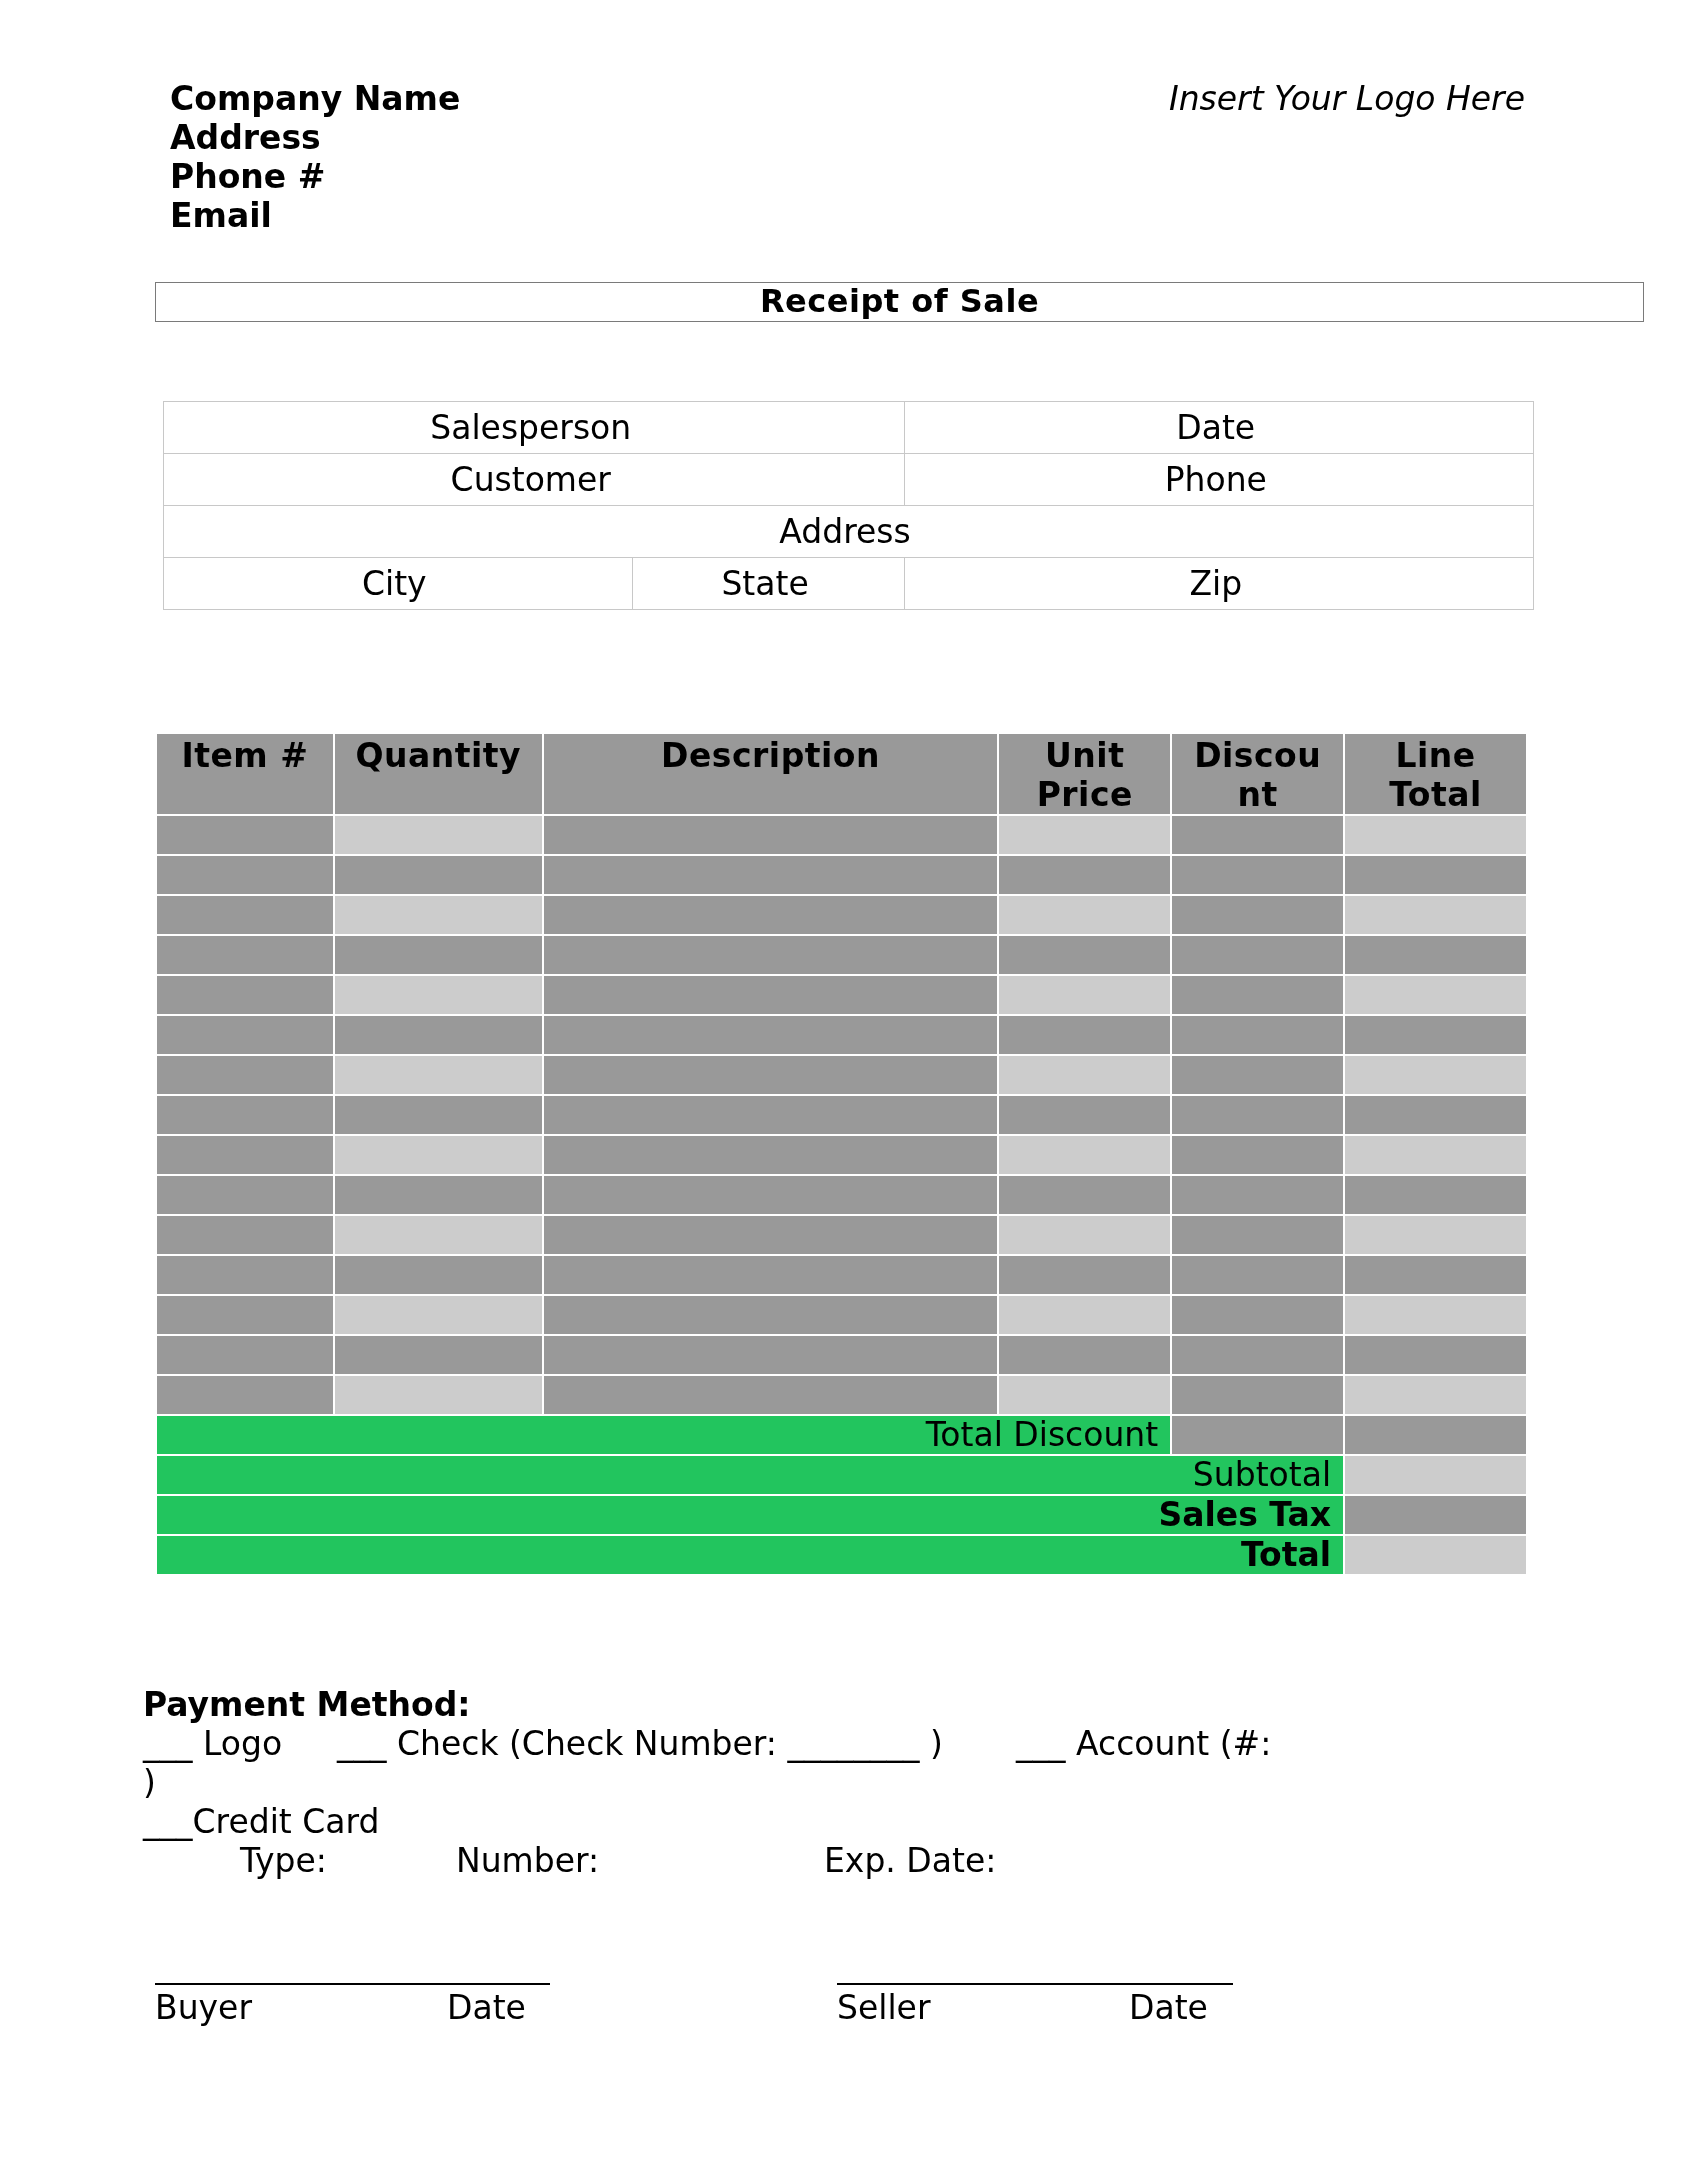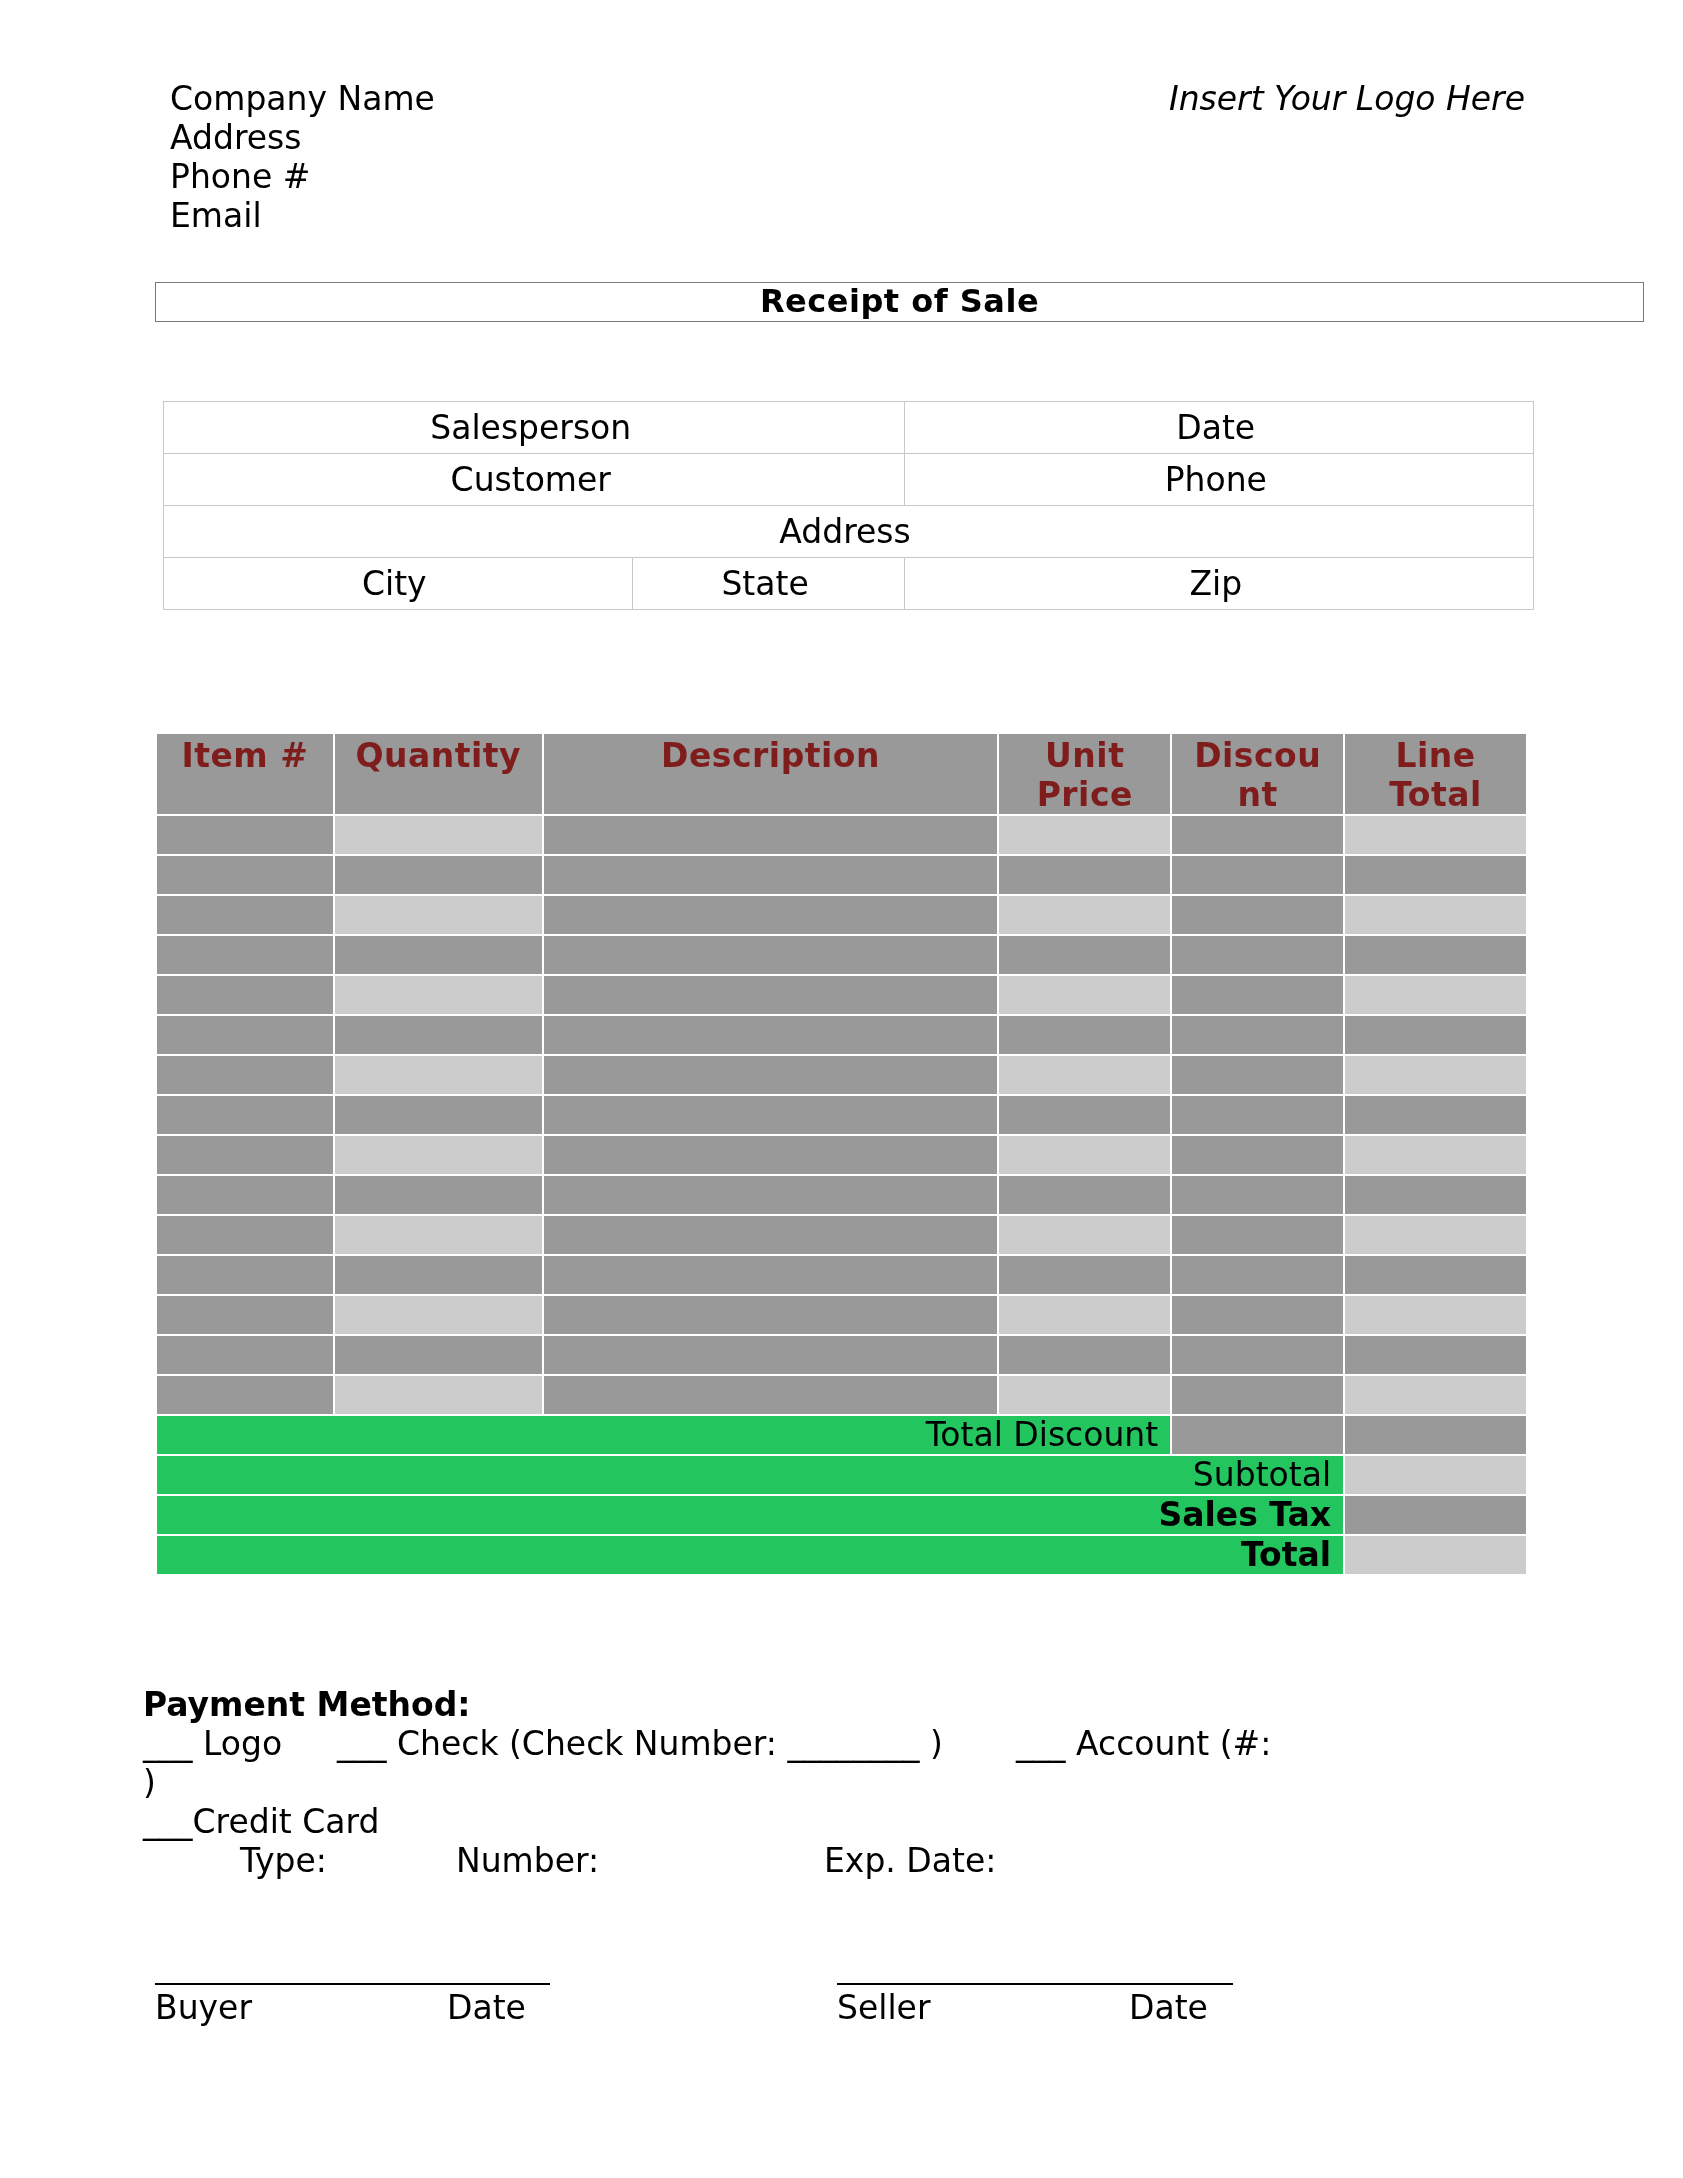--- a/index.html
+++ b/index.html
@@ -1,34 +1,34 @@
 <!DOCTYPE html>
 <html><head>
 <meta charset="utf-8">
 <style>
   html, body { margin: 0; padding: 0; background: #ffffff; }
   body { width: 1683px; height: 2178px; position: relative; font-family: "DejaVu Sans", sans-serif; color: #000; overflow: hidden; }
   .abs { position: absolute; }
 
   
   .company { left: 170px; top: 79px; font-size: 33px; line-height: 39px; }
-  .company div { white-space: nowrap; }
+  .company div { white-space: nowrap; font-weight: bold; }
   .logo { left: 1089px; width: 436px; top: 79px; text-align: right; font-size: 33px; font-style: italic; line-height: 39px; }
 
   
   .title-box { left: 155px; top: 282px; width: 1489px; height: 40px; border: 1.5px solid #7a7a7a; box-sizing: border-box; text-align: center; font-weight: bold; font-size: 32px; line-height: 37px; letter-spacing: 0.5px; }
 
   
   .info { left: 163px; top: 401px; width: 1371px; border-collapse: collapse; font-size: 33px; }
   .info td { border: 1.5px solid #c8c8c8; height: 52px; padding: 0 14px 0 7px; vertical-align: middle; box-sizing: border-box; white-space: nowrap; text-align: center; }
 
   
   .items { left: 155px; top: 732px; width: 1373px; border-collapse: collapse; font-size: 33px; }
   .items td, .items th { border: 2px solid #ffffff; box-sizing: border-box; padding: 0; }
-  .items th { background: #999999; color: #7f1d1d; font-weight: bold; height: 79px; vertical-align: top; text-align: center; line-height: 39px; padding-top: 2px; letter-spacing: 0.5px; }
+  .items th { background: #999999; color: #000000; font-weight: bold; height: 79px; vertical-align: top; text-align: center; line-height: 39px; padding-top: 2px; letter-spacing: 0.5px; }
   .items td { height: 40px; }
   .dk { background: #999999; }
   .lt { background: #cccccc; }
   .sum-label { background: #22c55e; text-align: right; padding-right: 12px !important; font-size: 33px; line-height: 36px; }
   .bold { font-weight: bold; }
 
   
   .pay { left: 143px; top: 1685px; font-size: 33px; line-height: 39px; width: 1386px; }
   .pay .line { position: relative; height: 39px; white-space: nowrap; }
   .pay span.pos { position: absolute; top: 0; white-space: nowrap; }

